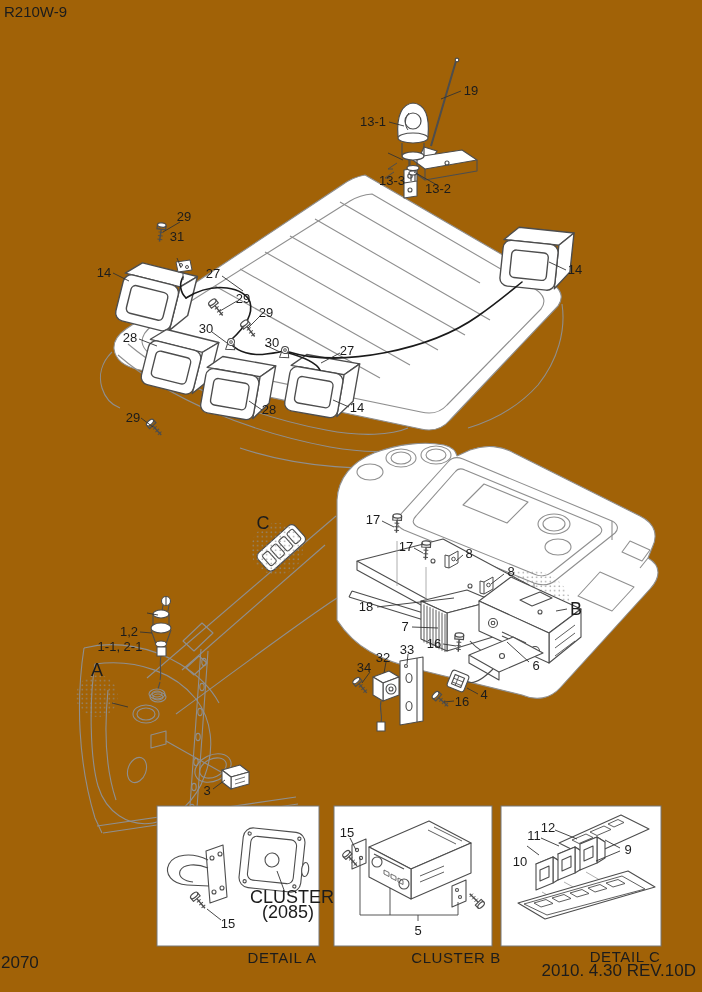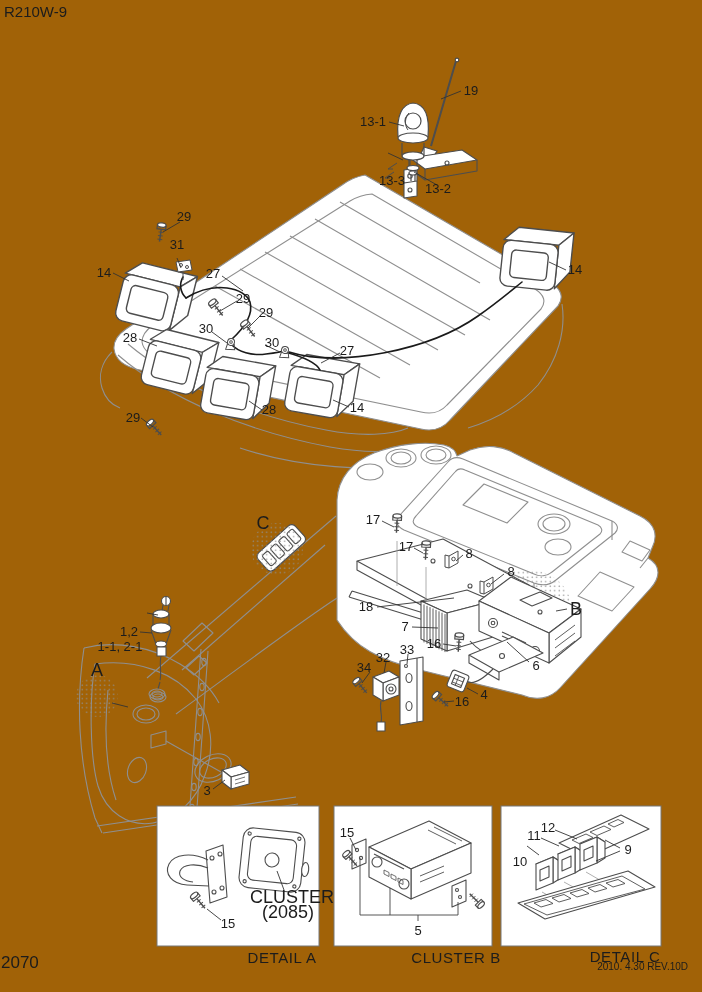--- a/index.html
+++ b/index.html
@@ -1,21 +1,21 @@
 <!DOCTYPE html>
 <html><head>
 <meta charset="utf-8">
 <style>
   html,body{margin:0;padding:0;background:#fff;}
   .page{position:relative;width:702px;height:992px;background:#a16207;overflow:hidden;
         font-family:"Liberation Sans", sans-serif;color:#1c1c1c;}
   .model{position:absolute;left:4px;top:3px;font-size:15px;}
   .title{position:absolute;left:0;top:0;width:100%;text-align:center;font-size:21px;letter-spacing:.5px;}
   .pagenum{position:absolute;left:1px;top:953px;font-size:17px;}
-  .rev{position:absolute;right:14px;top:961px;font-size:10px;}
+  .rev{position:absolute;right:6px;top:961px;font-size:17px;}
   .callout{position:absolute;transform:translate(-50%,-50%);font-size:13px;white-space:nowrap;line-height:1;}
   .callout.lg{font-size:18px;}
   .callout.sm{font-size:18px;}
   .detail-caption{position:absolute;transform:translate(-50%,-50%);font-size:15px;letter-spacing:.6px;margin-left:44px;}
   svg{position:absolute;left:0;top:0;}
 </style>
 </head>
 <body>
 
 <div class="page">
@@ -365,21 +365,21 @@
                M620,848 L605,840 M620,851 L596,861"></path>
     </g>
   </svg>
 
   <div>
       <div class="callout" style="left: 471px; top: 90px;">19</div>
       <div class="callout" style="left: 373px; top: 121px;">13-1</div>
       <div class="callout" style="left: 392px; top: 152px; margin-top: 28px;">13-3</div>
       <div class="callout" style="left: 438px; top: 188px;">13-2</div>
       <div class="callout" style="left: 184px; top: 216px;">29</div>
-      <div class="callout" style="left: 177px; top: 244px; text-align: right;">31</div>
+      <div class="callout" style="left: 177px; top: 236px; text-align: right;">31</div>
       <div class="callout" style="left: 104px; top: 272px;">14</div>
       <div class="callout" style="left: 213px; top: 273px;">27</div>
       <div class="callout" style="left: 243px; top: 298px;">29</div>
       <div class="callout" style="left: 266px; top: 312px;">29</div>
       <div class="callout" style="left: 130px; top: 337px;">28</div>
       <div class="callout" style="left: 206px; top: 328px;">30</div>
       <div class="callout" style="left: 272px; top: 342px;">30</div>
       <div class="callout" style="left: 347px; top: 350px;">27</div>
       <div class="callout" style="left: 575px; top: 269px;">14</div>
       <div class="callout" style="left: 357px; top: 407px;">14</div>

